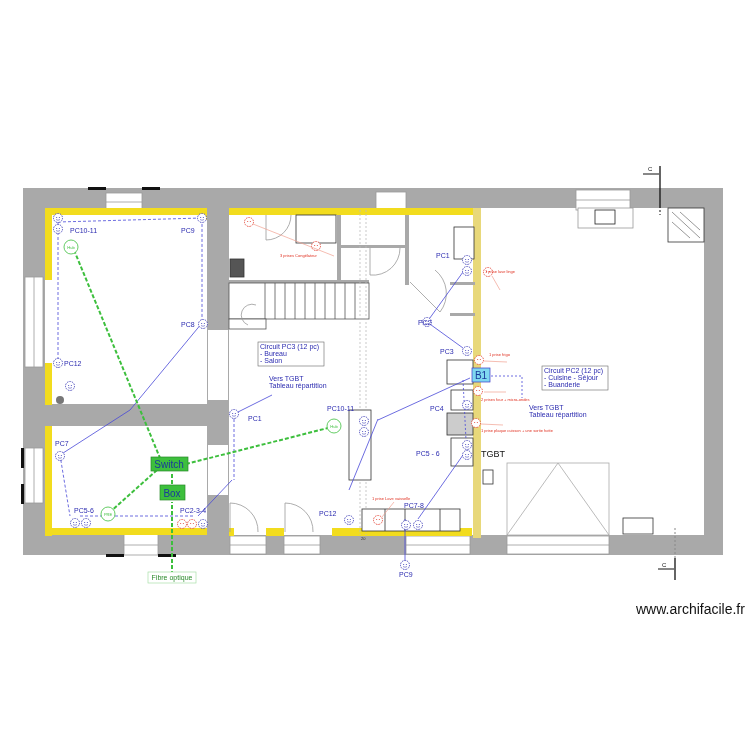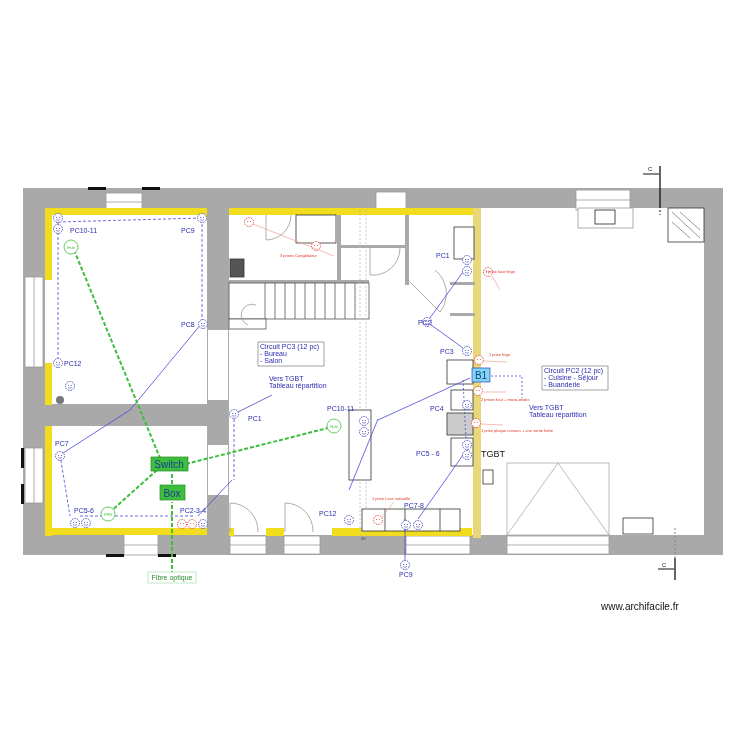--- a/index.html
+++ b/index.html
@@ -2,21 +2,21 @@
 <html><head>
 <meta charset="utf-8">
 <style>
   html, body { margin:0; padding:0; background:#ffffff; }
   body { width:750px; height:750px; overflow:hidden; position:relative; font-family:"Liberation Sans", sans-serif; }
   svg { position:absolute; left:0; top:0; }
   .lbl { font-family:"Liberation Sans", sans-serif; font-size:7px; fill:#2b2bb0; }
   .lbl-red { font-family:"Liberation Sans", sans-serif; font-size:4px; fill:#e03020; }
   .lbl-green { font-family:"Liberation Sans", sans-serif; font-size:10px; fill:#1a3a9a; }
   .lbl-fibre { font-family:"Liberation Sans", sans-serif; font-size:7px; fill:#2a8a2a; }
-  .wm { position:absolute; left:601px; top:601px; font-size:10px; color:#111; font-family:"Liberation Sans", sans-serif; }
+  .wm { position:absolute; left:636px; top:601px; font-size:14px; color:#111; font-family:"Liberation Sans", sans-serif; }
 </style>
 </head>
 <body>
 
 <svg width="750" height="750" viewBox="0 0 750 750">
   <defs>
     <g id="socket">
       <circle r="4.5" fill="#fff" stroke="#2b2bb0" stroke-width="0.8" stroke-dasharray="1.5 1"></circle>
       <circle cx="-1.3" cy="-0.5" r="0.5" fill="#2b2bb0"></circle>
       <circle cx="1.3" cy="-0.5" r="0.5" fill="#2b2bb0"></circle>

